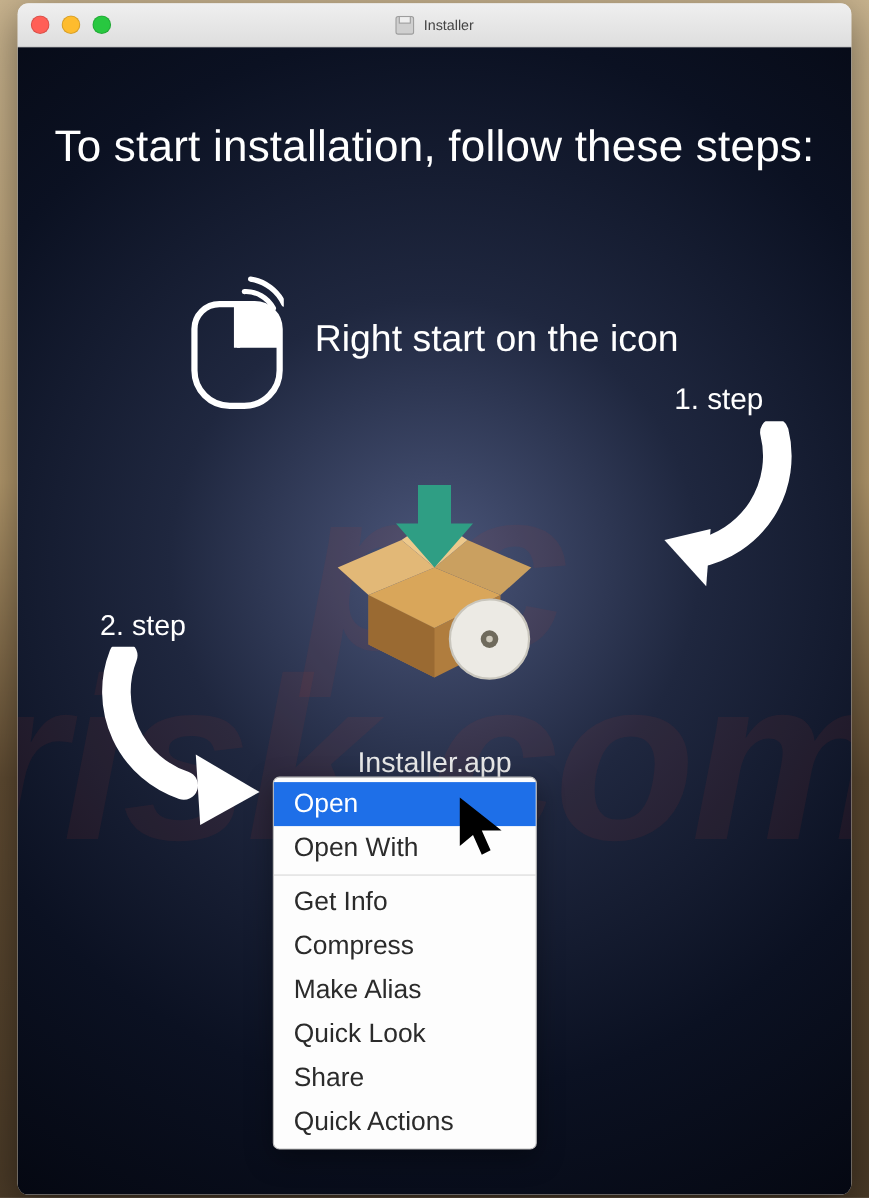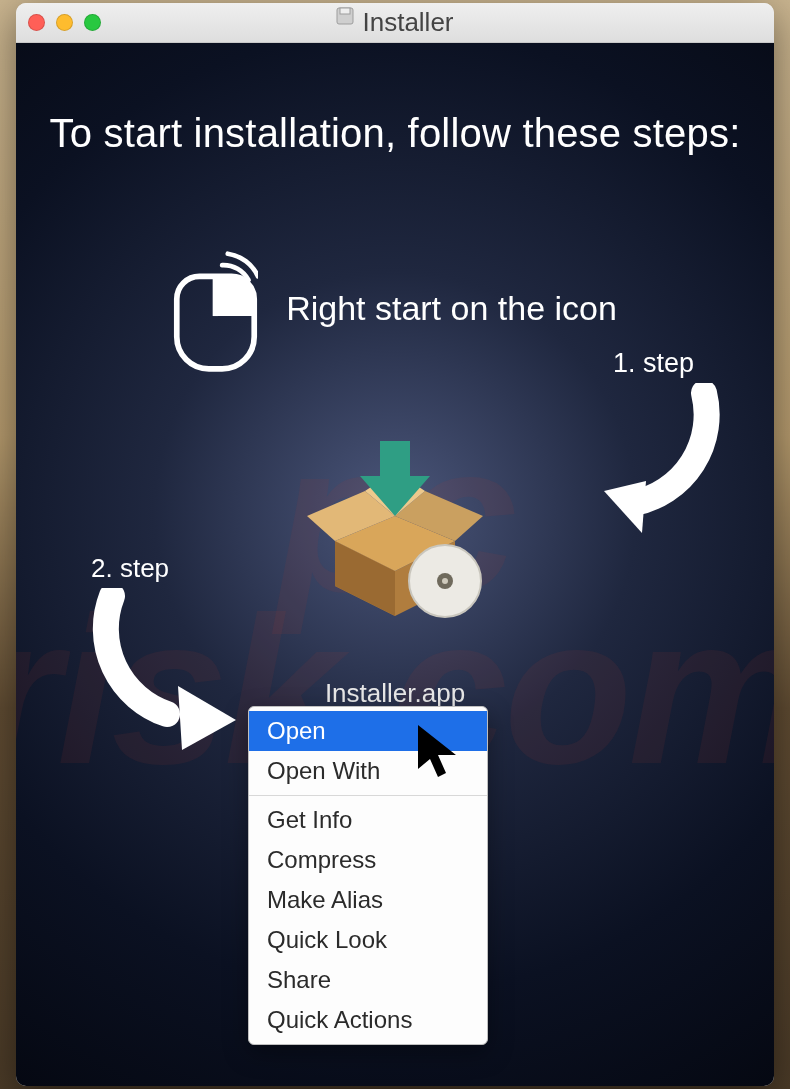--- a/index.html
+++ b/index.html
@@ -28,21 +28,21 @@
     border-bottom: 1px solid #c9c9c9;
     display:flex;
     align-items:center;
     position:relative;
   }
   .traffic { position:absolute; left:12px; top:11px; display:flex; gap:11px;}
   .dot{width:17px;height:17px;border-radius:50%;border:1px solid rgba(0,0,0,.15);}
   .dot.red{background:#ff5f57;}
   .dot.yellow{background:#febc2e;}
   .dot.green{background:#28c840;}
-  .title-center{flex:1;text-align:center;font-size:26px;color:#444;display:flex;justify-content:center;align-items:flex-start;gap:8px;}
+  .title-center{flex:1;text-align:center;font-size:13px;color:#444;display:flex;justify-content:center;align-items:center;gap:8px;}
   .disk-glyph{width:18px;height:18px;}
   .content {
     position:relative;
     height:1043px;
     background: radial-gradient(circle at 50% 45%, #4b567a 0%, #1f273f 35%, #0b1122 70%, #050812 100%);
     color:#fff;
   }
   .heading{
     font-size:40px;
     font-weight:300;

